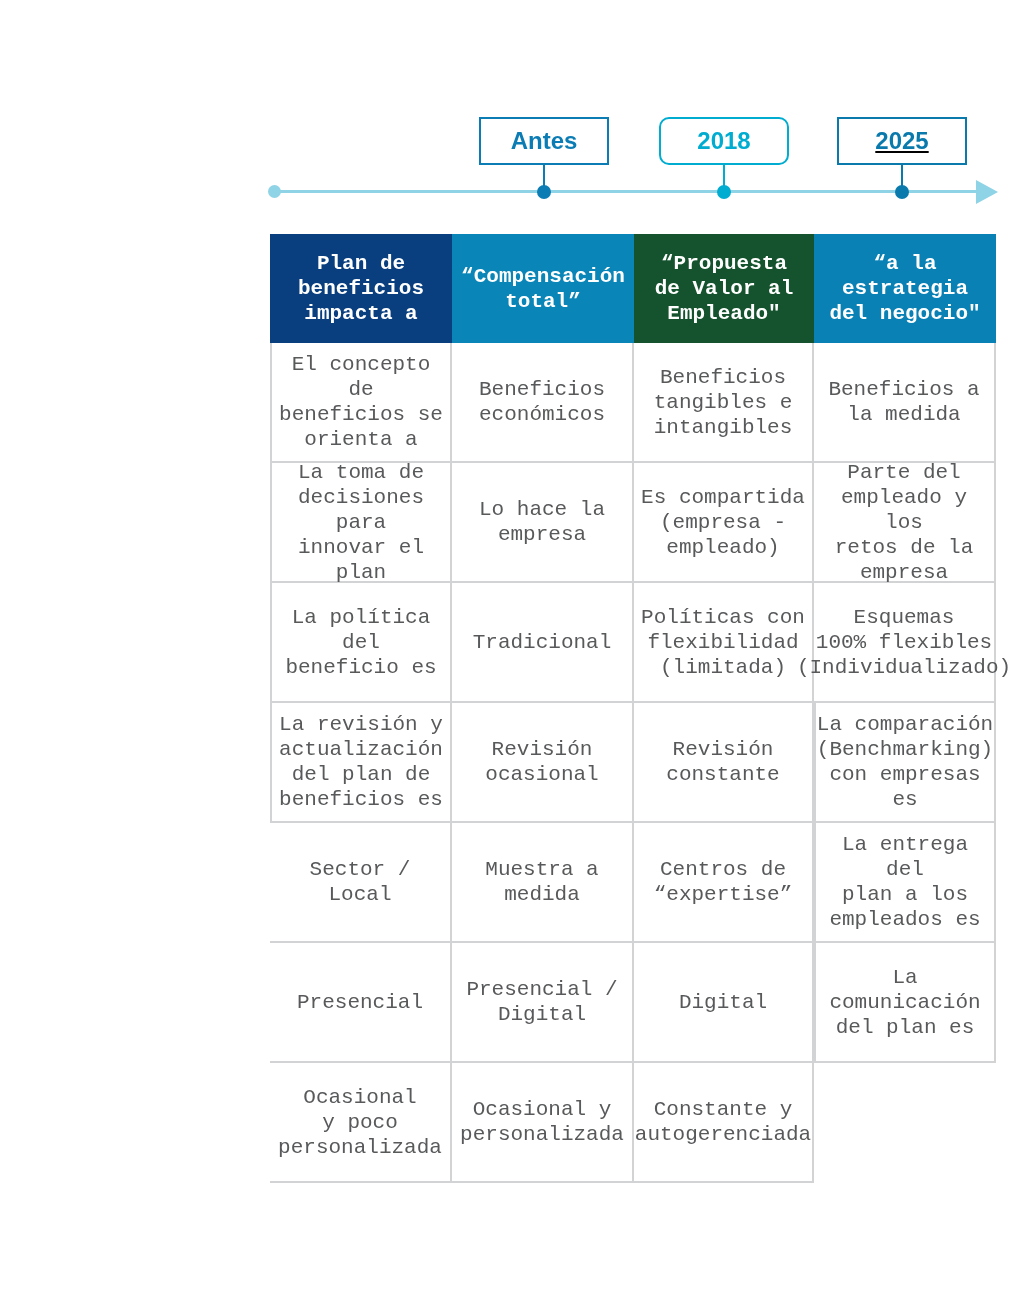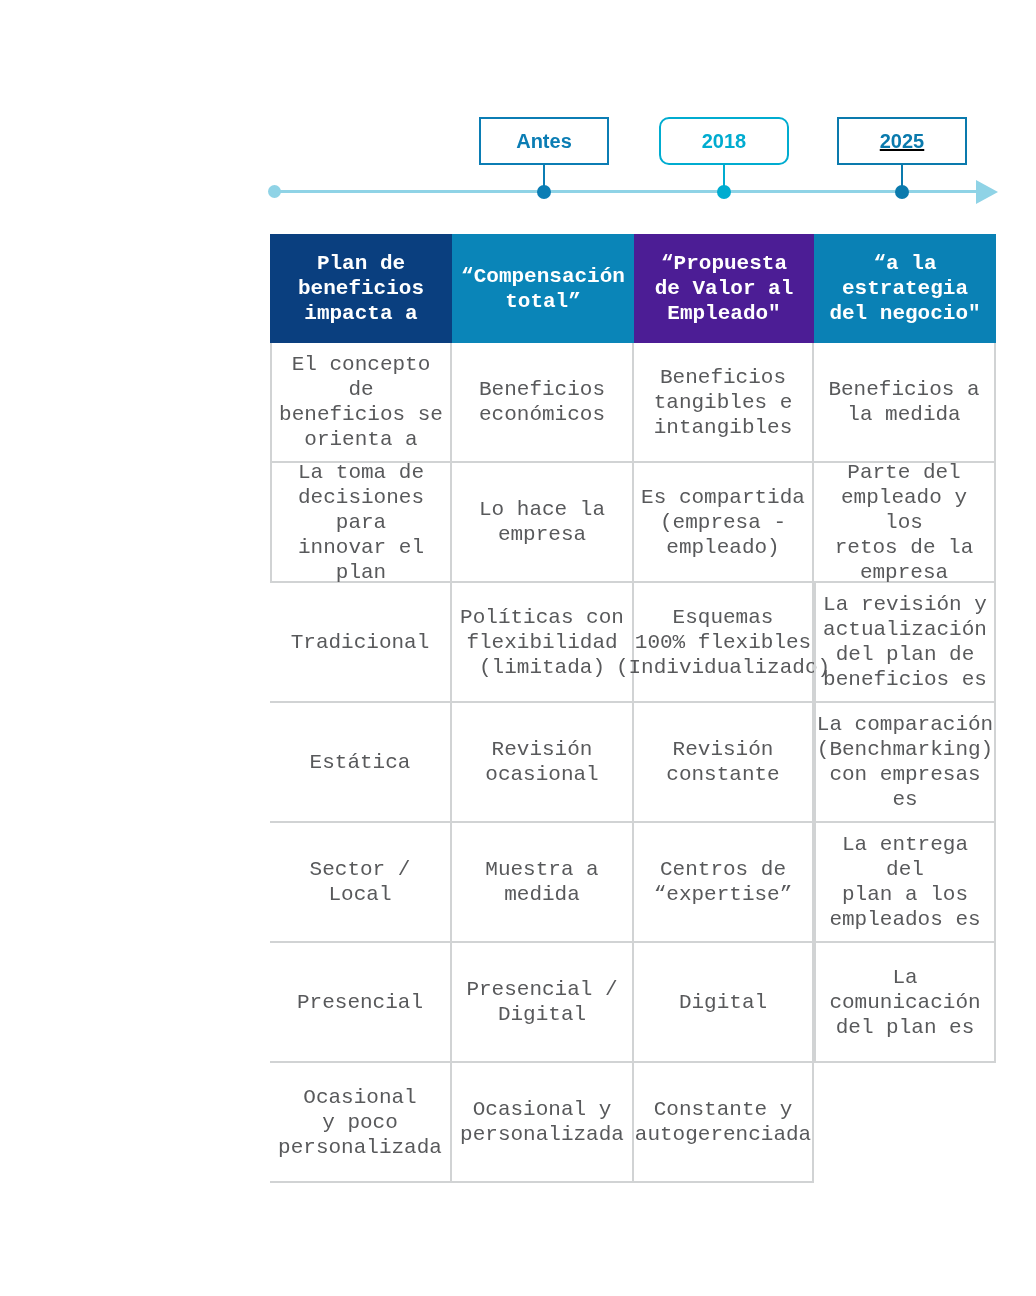--- a/index.html
+++ b/index.html
@@ -9,21 +9,21 @@
   
   .timeline { position:absolute; left:0; top:0; width:1036px; height:215px; }
   .tl-line { position:absolute; left:274px; top:190px; width:704px; height:3px; background:#8fd3e6; }
   .tl-start { position:absolute; left:268px; top:185px; width:13px; height:13px; border-radius:50%; background:#8fd3e6; }
   .tl-arrow { position:absolute; left:976px; top:180px; width:0; height:0;
               border-top:12px solid transparent; border-bottom:12px solid transparent;
               border-left:22px solid #8fd3e6; }
   .marker { position:absolute; top:117px; width:130px; }
   .marker .box { box-sizing:border-box; height:48px; border:2px solid; background:#fff;
                  display:flex; align-items:center; justify-content:center;
-                 font-weight:bold; font-size:20px; }
+                 font-weight:bold; font-size:24px; }
   .marker .stem { position:absolute; left:64px; top:48px; width:2px; height:22px; }
   .marker .dot { position:absolute; left:58px; top:68px; width:14px; height:14px; border-radius:50%; }
 
   
   .grid { position:absolute; left:270px; top:234px; width:576px;
           display:grid; grid-template-columns:182px 182px 180px 182px;font-family:Liberation Mono, monospace; }
   .hcell { height:109px; display:flex; align-items:center; justify-content:center;
            text-align:center; color:#fff; font-weight:bold; font-size:21px; line-height:25px;
            padding:0 4px; box-sizing:border-box; white-space:pre-line; }
   .cell { height:120px; display:flex; align-items:center; justify-content:center;
@@ -58,21 +58,21 @@
     <div class="dot" style="background:#0a7aad;"></div>
   </div>
 </div>
 
 <div class="grid">
   <div class="hcell" style="background:#0a3f7f;">Plan de
 beneficios
 impacta a</div>
   <div class="hcell" style="background:#0a85b8;">“Compensación
 total”</div>
-  <div class="hcell" style="background:#4c1d95;">“Propuesta
+  <div class="hcell" style="background:#14532d;">“Propuesta
 de Valor al
 Empleado"</div>
   <div class="hcell" style="background:#0a81b5;">“a la estrategia
 del negocio"</div>
 
   <div class="cell first">El concepto de
 beneficios se
 orienta a</div>
   <div class="cell">Beneficios
 económicos</div>
@@ -88,33 +88,34 @@
   <div class="cell">Lo hace la
 empresa</div>
   <div class="cell">Es compartida
 (empresa -
 empleado)</div>
   <div class="cell">Parte del
 empleado y los
 retos de la
 empresa</div>
 
+  <div class="cell first">La política del
+beneficio es</div>
   <div class="cell">Tradicional</div>
   <div class="cell">Políticas con
 flexibilidad
 (limitada)</div>
   <div class="cell">Esquemas
 100% flexibles
 (Individualizado)</div>
 
   <div class="cell first">La revisión y
 actualización
 del plan de
 beneficios es</div>
-  <div class="cell">Estática</div>
   <div class="cell">Revisión
 ocasional</div>
   <div class="cell">Revisión
 constante</div>
 
   <div class="cell first">La comparación
 (Benchmarking)
 con empresas es</div>
   <div class="cell">Sector / Local</div>
   <div class="cell">Muestra a

